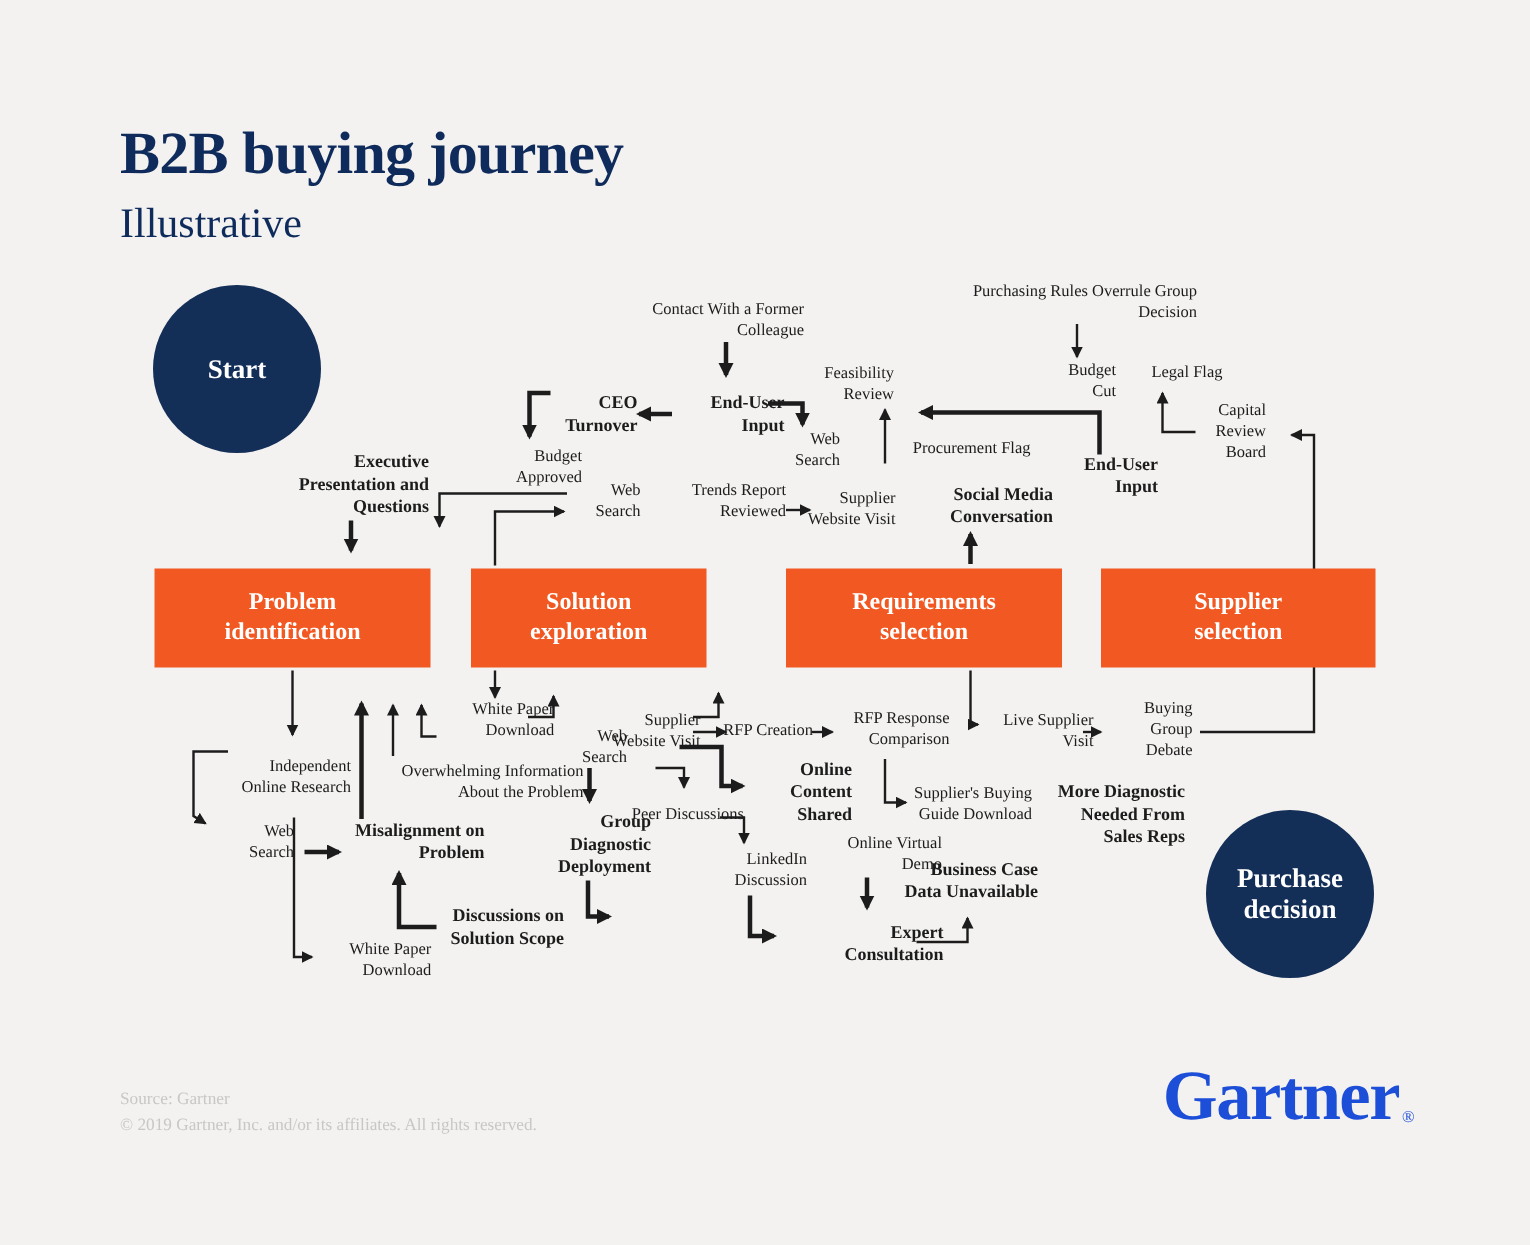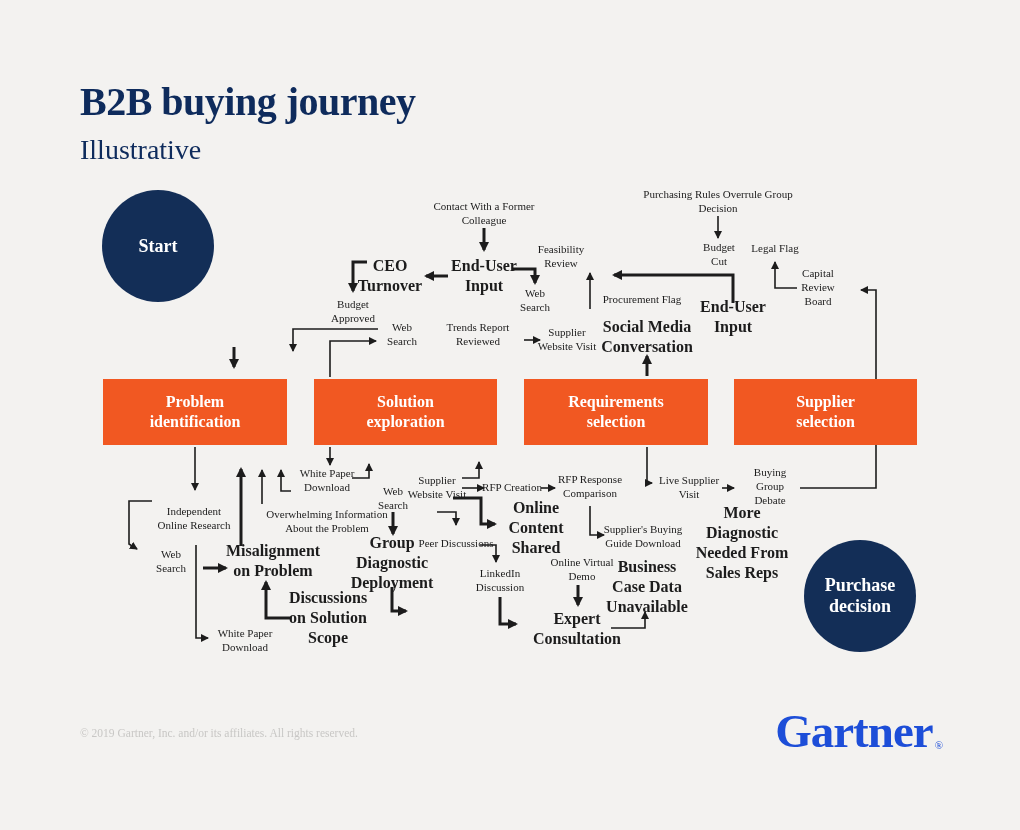--- a/index.html
+++ b/index.html
@@ -25,24 +25,24 @@
   }
   .phase{
     position:absolute;top:379px;height:66px;background:#f15822;color:#ffffff;
     display:flex;align-items:center;justify-content:center;text-align:center;
     font-weight:700;font-size:16px;line-height:1.25;
   }
   .node{
     position:absolute;transform:translate(-50%,-50%);
     text-align:center;font-size:11px;line-height:1.25;color:#1c1c1c;
   }
-  .node.b{font-weight:700;font-size:16px;}
+  .node.b{font-weight:700;font-size:12px;}
   .arrows{position:absolute;left:0;top:0;z-index:0;}
   .phase,.circle{z-index:2;}
-  .node{z-index:3;}
+  .node{z-index:3;text-align:right;}
   .footer-src{
     position:absolute;left:80px;top:725px;font-size:11.5px;color:#c8c7c5;line-height:1.5;
   }
   .logo{
     position:absolute;right:80px;top:704px;color:#1d4ed8;
     font-size:47px;font-weight:700;letter-spacing:-1px;
   }
   .logo sup{font-size:11px;font-weight:400;vertical-align:baseline;position:relative;top:2px;left:2px;}
 </style>
 </head>
@@ -109,21 +109,21 @@
   <div class="circle" style="left:158px;top:246px">
     <span>Start</span>
   </div>
   <div class="circle" style="left:860px;top:596px">
     <span style="width:90px">Purchase decision</span>
   </div>
 
   <div class="phase" style="left:103px;width:184px">
     <span style="width:130px">Problem identification</span>
   </div>
-  <div class="phase" style="left:314px;width:183px">
+  <div class="phase" style="left:314px;width:157px">
     <span style="width:110px">Solution exploration</span>
   </div>
   <div class="phase" style="left:524px;width:184px">
     <span style="width:130px">Requirements selection</span>
   </div>
   <div class="phase" style="left:734px;width:183px">
     <span style="width:100px">Supplier selection</span>
   </div>
 
   <div class="node" style="left:484px;top:214px;width:104px">Contact With a Former Colleague</div>
@@ -135,20 +135,21 @@
   <div class="node" style="left:478px;top:335px;width:92px">Trends Report Reviewed</div>
   <div class="node" style="left:567px;top:340px;width:60px">Supplier Website Visit</div>
   <div class="node" style="left:402px;top:335px;width:50px">Web Search</div>
   <div class="node" style="left:718px;top:202px;width:160px">Purchasing Rules Overrule Group Decision</div>
   <div class="node" style="left:719px;top:255px;width:50px">Budget Cut</div>
   <div class="node" style="left:775px;top:249px;width:80px">Legal Flag</div>
   <div class="node" style="left:818px;top:288px;width:52px">Capital Review Board</div>
   <div class="node b" style="left:733px;top:317px;width:78px">End-User Input</div>
   <div class="node" style="left:642px;top:300px;width:90px">Procurement Flag</div>
   <div class="node b" style="left:647px;top:337px;width:110px">Social Media Conversation</div>
+  <div class="node b" style="left:234px;top:323px;width:104px">Executive Presentation and Questions</div>
   <div class="node" style="left:327px;top:481px;width:85px">White Paper Download</div>
   <div class="node" style="left:194px;top:519px;width:80px">Independent Online Research</div>
   <div class="node" style="left:327px;top:522px;width:124px">Overwhelming Information About the Problem</div>
   <div class="node" style="left:171px;top:562px;width:50px">Web Search</div>
   <div class="node b" style="left:273px;top:561px;width:100px">Misalignment on Problem</div>
   <div class="node b" style="left:328px;top:618px;width:96px">Discussions on Solution Scope</div>
   <div class="node" style="left:245px;top:641px;width:85px">White Paper Download</div>
   <div class="node" style="left:393px;top:499px;width:50px">Web Search</div>
   <div class="node" style="left:437px;top:488px;width:60px">Supplier Website Visit</div>
   <div class="node" style="left:512px;top:488px;width:60px">RFP Creation</div>
@@ -159,19 +160,20 @@
   <div class="node" style="left:456px;top:544px;width:80px">Peer Discussions</div>
   <div class="node b" style="left:392px;top:563px;width:84px">Group Diagnostic Deployment</div>
   <div class="node" style="left:500px;top:581px;width:76px">LinkedIn Discussion</div>
   <div class="node" style="left:643px;top:537px;width:90px">Supplier's Buying Guide Download</div>
   <div class="node" style="left:582px;top:570px;width:92px">Online Virtual Demo</div>
   <div class="node b" style="left:742px;top:543px;width:96px">More Diagnostic Needed From Sales Reps</div>
   <div class="node b" style="left:647px;top:587px;width:90px">Business Case Data Unavailable</div>
   <div class="node b" style="left:577px;top:629px;width:104px">Expert Consultation</div>
 
   <div class="footer-src">
+    <div>Source: Gartner</div>
     <div>© 2019 Gartner, Inc. and/or its affiliates. All rights reserved.</div>
   </div>
   <div class="logo">
     <span>Gartner</span><sup>®</sup>
   </div>
 
 </div>
 
 </body></html>

